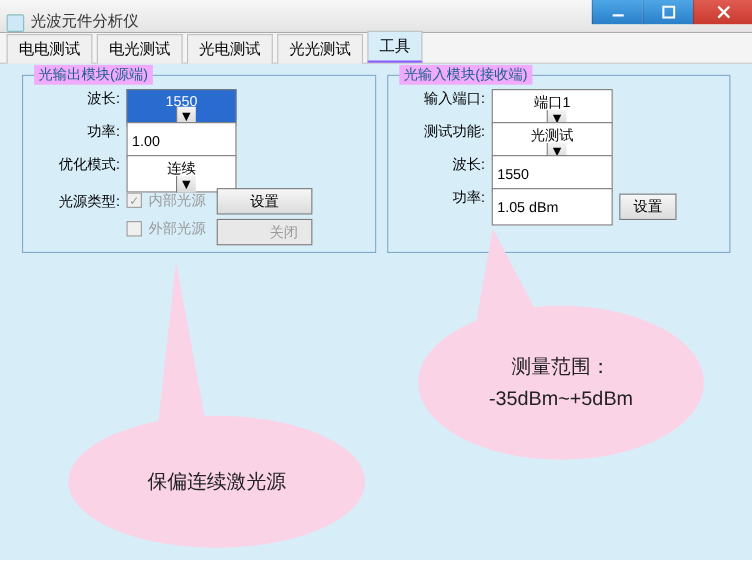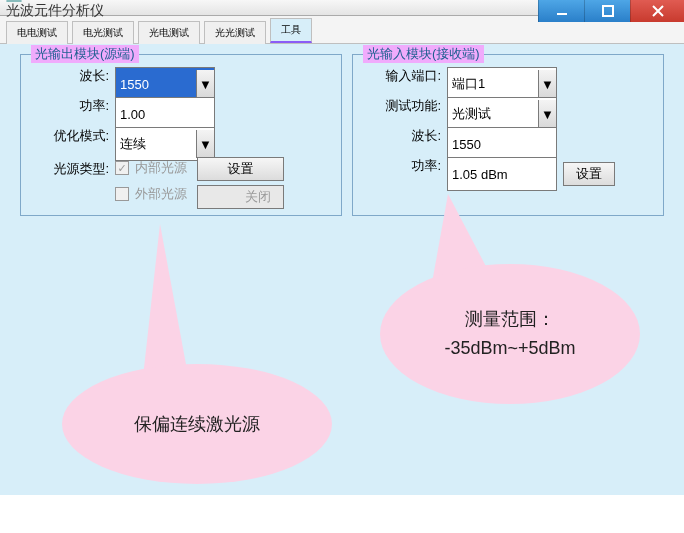--- a/index.html
+++ b/index.html
@@ -9,28 +9,27 @@
     font-size: 13px;
     background: #fff;
     width: 684px;
     height: 533px;
     overflow: hidden;
     position: relative;
   }
 
   
   .titlebar {
-    height: 16px;
+    height: 30px;
     background: linear-gradient(to bottom, #f7f7f7, #e4e4e4);
     border-bottom: 1px solid #aaa;
     display: flex;
-    align-items: flex-start;
+    align-items: flex-end;
     padding-left: 6px;
     position: relative;
-    flex-direction: column;
   }
   .titlebar .appicon {
     width: 16px; height: 16px;
     background: #cfe8f7;
     border: 1px solid #8bb;
     border-radius: 2px;
     margin-right: 6px;
   }
   .titlebar .title {
     color: #333;
@@ -69,21 +68,21 @@
     padding-left: 6px;
     background: #f4f4f4;
     border-bottom: 1px solid #bfbfbf;
   }
   .tab {
     padding: 4px 10px;
     border: 1px solid #bfbfbf;
     border-bottom: none;
     margin-right: 4px;
     background: #f0f0f0;
-    font-size: 10px;
+    font-size: 14px;
     position: relative;
     top: 1px;
     cursor: default;
   }
   .tab.active {
     background: #d7eef9;
     border-bottom: 2px solid #8b5cf6;
     top: 0;
   }
 
@@ -141,20 +140,21 @@
     gap: 6px;
   }
 
   .combo, .textin {
     height: 34px;
     border: 1px solid #7a7a7a;
     background: #fff;
     padding: 2px 4px;
     font-size: 13px;
     font-family: inherit;
+    flex-direction: column;
   }
   .combo {
     display: flex;
     align-items: center;
     justify-content: space-between;
     width: 100px;
   }
   .combo.sel {
     background: #2a6bd0;
     color: #fff;

